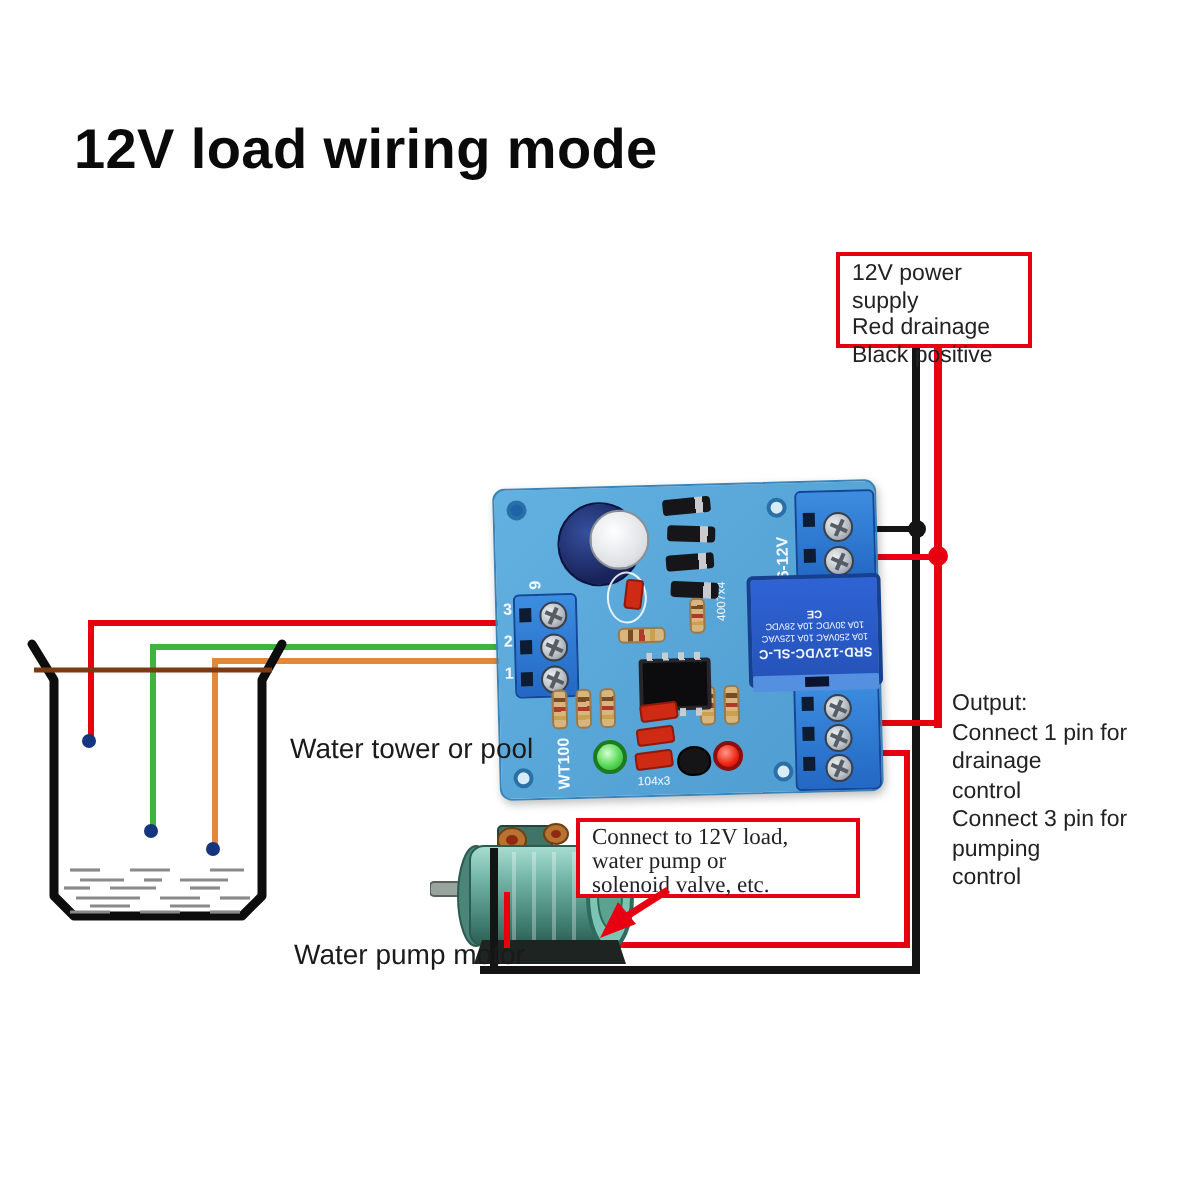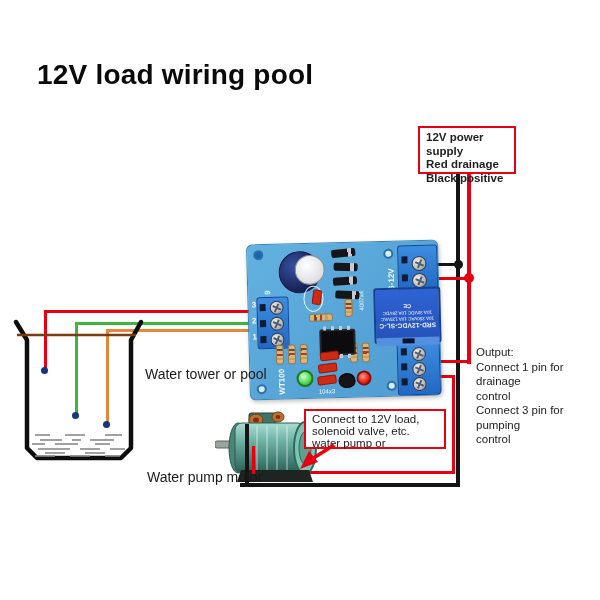--- a/index.html
+++ b/index.html
@@ -69,21 +69,21 @@
   #transistor{left:88px;top:130px;width:17px;height:15px;background:#151518;border-radius:50% 50% 45% 45%;border:1px solid #000;}
   
   svg{display:block;}
 </style>
 </head>
 <body>
 
 <div id="stage">
 
   <div class="abs" id="title">
-    <div>12V load wiring pool</div>
+    <div>12V load wiring mode</div>
   </div>
 
   <div class="wire" style="left:45px;top:310px;width:219px;height:3px;background:var(--wire-red);"></div>
   <div class="wire" style="left:44px;top:310px;width:3px;height:60px;background:var(--wire-red);"></div>
   <div class="dot" style="left:41px;top:367px;width:7px;height:7px;background:var(--probe-dot);"></div>
 
   <div class="wire" style="left:76px;top:322px;width:188px;height:3px;background:var(--wire-green);"></div>
   <div class="wire" style="left:75px;top:322px;width:3px;height:93px;background:var(--wire-green);"></div>
   <div class="dot" style="left:72px;top:412px;width:7px;height:7px;background:var(--probe-dot);"></div>
 
@@ -237,30 +237,30 @@
       <line x1="72" y1="18" x2="72" y2="62"></line>
     </g>
     <ellipse cx="90" cy="40" rx="11" ry="26" fill="#7ec4b4" stroke="#2f6a5c" stroke-width="2"></ellipse>
     <ellipse cx="90" cy="40" rx="6" ry="16" fill="#5ba390" stroke="#2f6a5c"></ellipse>
     <path d="M26,62 L94,62 L98,74 L22,74 Z" fill="#1d2422"></path>
   </svg>
 
   <div class="wire" style="left:252px;top:446px;width:3px;height:28px;background:var(--wire-red);"></div>
   <div class="wire" style="left:245px;top:424px;width:4px;height:62px;background:var(--wire-black);"></div>
 
-  <div class="callout" style="left:418px;top:126px;width:98px;height:48px;font-weight:bold;">
+  <div class="callout" style="left:418px;top:126px;width:98px;height:48px;">
     <div>12V power supply</div>
     <div>Red drainage</div>
     <div>Black positive</div>
   </div>
 
-  <div class="callout" style="left:304px;top:409px;width:142px;height:40px;line-height:12px;padding-top:2px;">
+  <div class="callout" style="left:288px;top:409px;width:142px;height:40px;line-height:12px;padding-top:2px;font-family:Liberation Serif, serif;">
     <div>Connect to 12V load,</div>
+    <div>water pump or</div>
     <div>solenoid valve, etc.</div>
-    <div>water pump or</div>
   </div>
 
   <svg class="abs" style="left:296px;top:440px;" width="48" height="34" viewBox="0 0 48 34">
     <line x1="38" y1="5" x2="16" y2="19" stroke="#e60012" stroke-width="3.5"></line>
     <polygon points="4,29 22,22 13,11" fill="#e60012"></polygon>
   </svg>
 
   <div class="small-label" style="left:145px;top:366px;">Water tower or pool</div>
   <div class="small-label" style="left:147px;top:469px;">Water pump motor</div>
 

